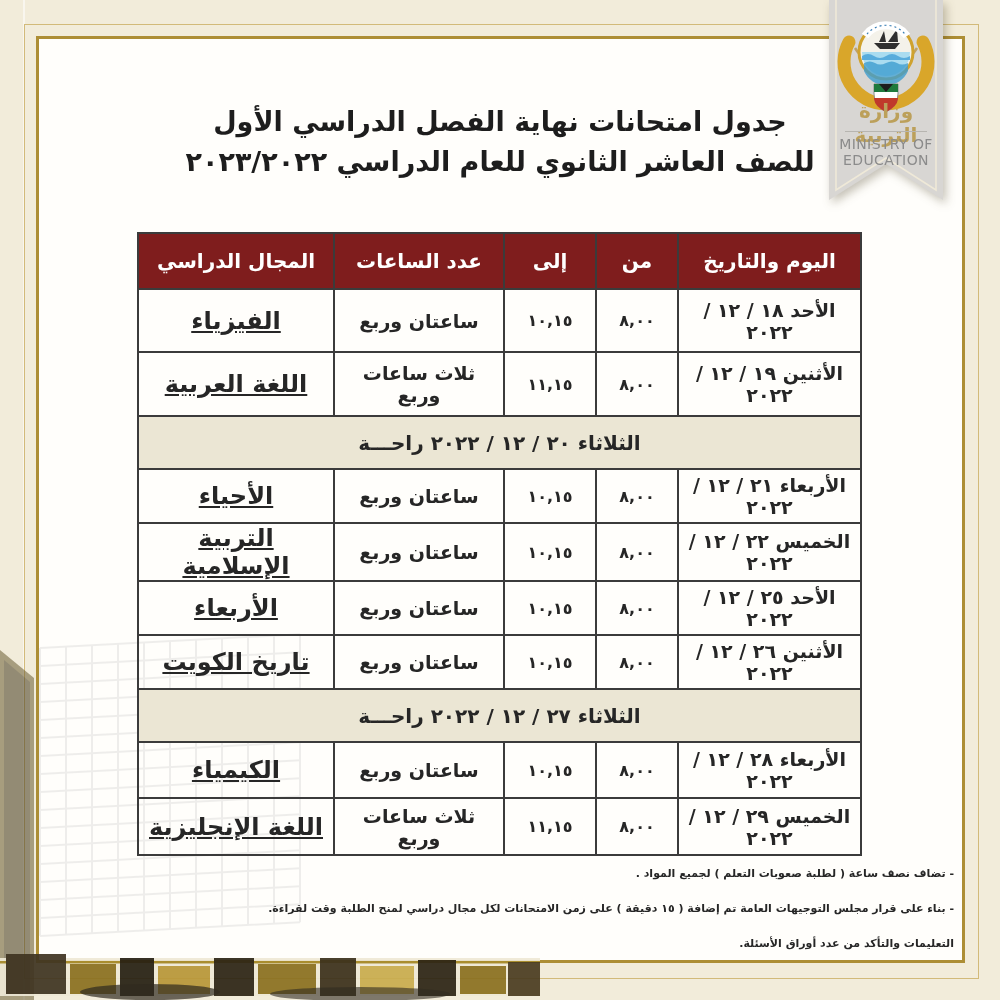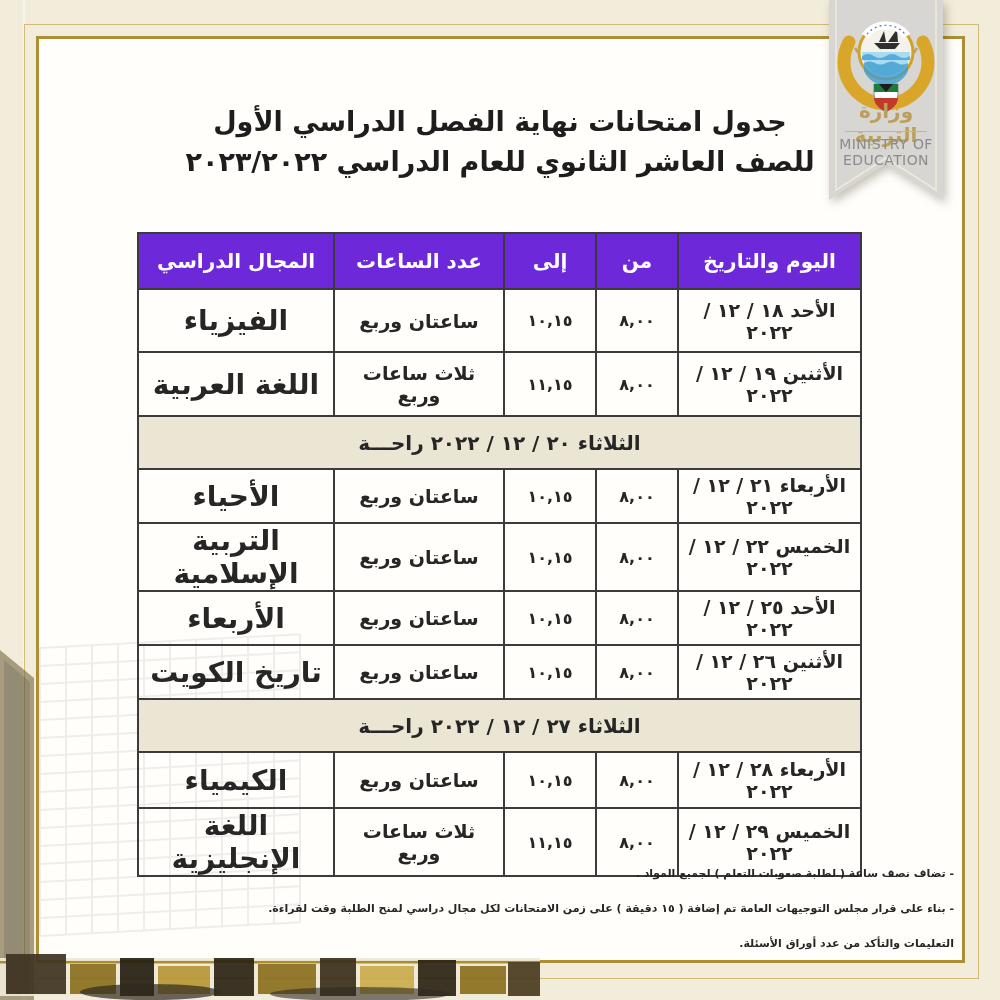--- a/index.html
+++ b/index.html
@@ -12,25 +12,25 @@
   .outer-line{position:absolute;left:24px;top:24px;right:21px;bottom:21px;border:1.5px solid #d2ba79;}
   .frame{position:absolute;left:36px;top:36px;right:35px;bottom:37px;background:#fffefb;border:3px solid #ad8e35;}
 
   .title{position:absolute;left:0;right:0;top:102px;text-align:center;
          font-size:27px;line-height:40px;color:#1d1d1d;direction:rtl;z-index:2;}
 
   table.sched{position:absolute;left:137px;top:232px;width:723px;z-index:2;
         border-collapse:collapse;direction:rtl;table-layout:fixed;}
   .sched th,.sched td{border:2.4px solid #3b3b3b;text-align:center;vertical-align:middle;padding:0 4px;}
   .sched thead tr{height:56px;}
-  .sched th{background:#6d28d9;color:#ffffff;font-size:20px;}
+  .sched th{background:#7f1d1d;color:#ffffff;font-size:20px;}
   td.c-date{font-size:19px;text-align:center;}
   td.c-time{font-size:16px;}
   td.c-hours{font-size:19px;border-radius:12px;}
-  td.c-subject{font-size:28px;}
+  td.c-subject{font-size:24px;text-decoration:underline;}
   tr.rest td{background:#ebe6d4;font-size:20px;margin-top:48px;}
   tr.h63{height:63px}.h64{height:64px}.h53{height:53px}.h54{height:54px}.h56{height:56px}.h57{height:57px}
 
   .notes{position:absolute;right:46px;left:70px;top:856px;z-index:2;
          direction:rtl;font-size:11px;line-height:35px;color:#262626;}
   .notes .note-line{white-space:nowrap;}
 
   .ribbon{position:absolute;left:829px;top:0;width:114px;height:204px;z-index:5;
           filter:drop-shadow(3px 4px 5px rgba(60,50,20,.30));}
   .ribbon .ar{position:absolute;left:0;right:0;top:99px;text-align:center;font-size:20px;color:#bca05a;direction:rtl;}

